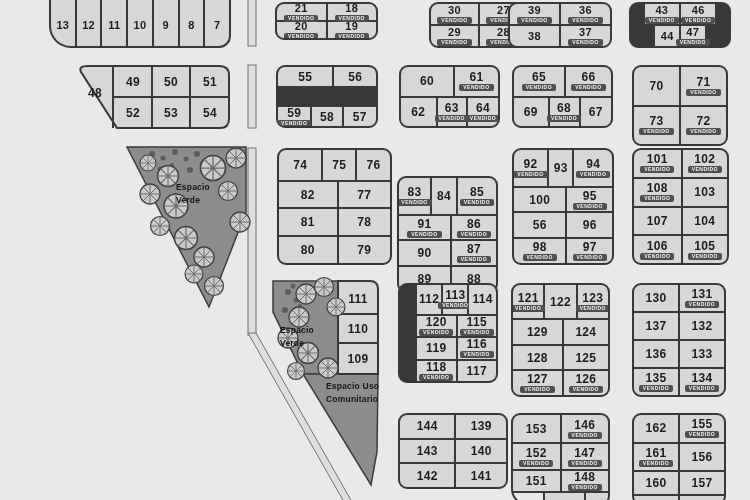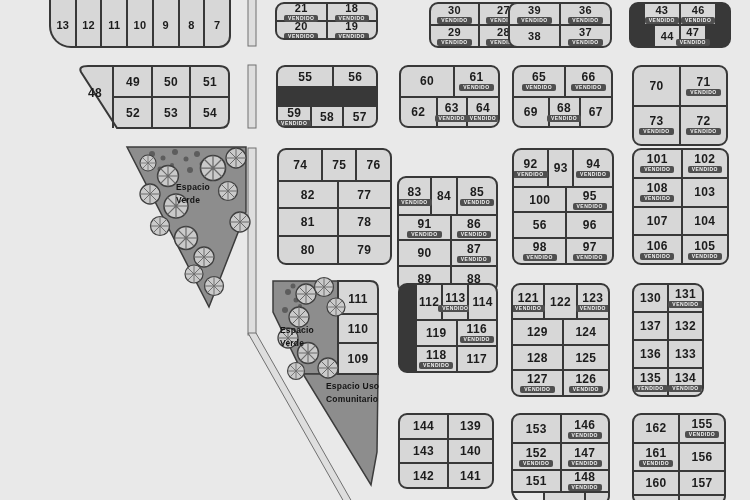--- a/index.html
+++ b/index.html
@@ -487,31 +487,41 @@
           <b>106</b>
           <i>VENDIDO</i>
         </div>
       <div class="cell">
           <b>105</b>
           <i>VENDIDO</i>
         </div>
     </div>
   </div>
 
-  <div class="block" style="left:398px;top:283px;width:100px;height:90px;padding-left:17px;">
+  <div class="block" style="left:398px;top:283px;width:100px;height:100px;padding-left:17px;">
     <div class="row" style="flex:1.4">
       <div class="cell">
           <b>112</b>
         </div>
       <div class="cell">
           <b>113</b>
           <i>VENDIDO</i>
         </div>
       <div class="cell" style="flex:1.1">
           <b>114</b>
+        </div>
+    </div>
+    <div class="row">
+      <div class="cell">
+          <b>120</b>
+          <i>VENDIDO</i>
+        </div>
+      <div class="cell">
+          <b>115</b>
+          <i>VENDIDO</i>
         </div>
     </div>
     <div class="row">
       <div class="cell">
           <b>119</b>
         </div>
       <div class="cell">
           <b>116</b>
           <i>VENDIDO</i>
         </div>
@@ -562,21 +572,21 @@
           <b>127</b>
           <i>VENDIDO</i>
         </div>
       <div class="cell">
           <b>126</b>
           <i>VENDIDO</i>
         </div>
     </div>
   </div>
 
-  <div class="block" style="left:632px;top:283px;width:72px;height:114px;">
+  <div class="block" style="left:632px;top:283px;width:94px;height:114px;">
     <div class="row">
       <div class="cell">
           <b>130</b>
         </div>
       <div class="cell">
           <b>131</b>
           <i>VENDIDO</i>
         </div>
     </div>
     <div class="row">
@@ -600,21 +610,21 @@
           <b>135</b>
           <i>VENDIDO</i>
         </div>
       <div class="cell">
           <b>134</b>
           <i>VENDIDO</i>
         </div>
     </div>
   </div>
 
-  <div class="block" style="left:398px;top:413px;width:96px;height:76px;">
+  <div class="block" style="left:398px;top:413px;width:110px;height:76px;">
     <div class="row">
       <div class="cell" style="flex:1.1">
           <b>144</b>
         </div>
       <div class="cell">
           <b>139</b>
         </div>
     </div>
     <div class="row">
       <div class="cell" style="flex:1.1">

